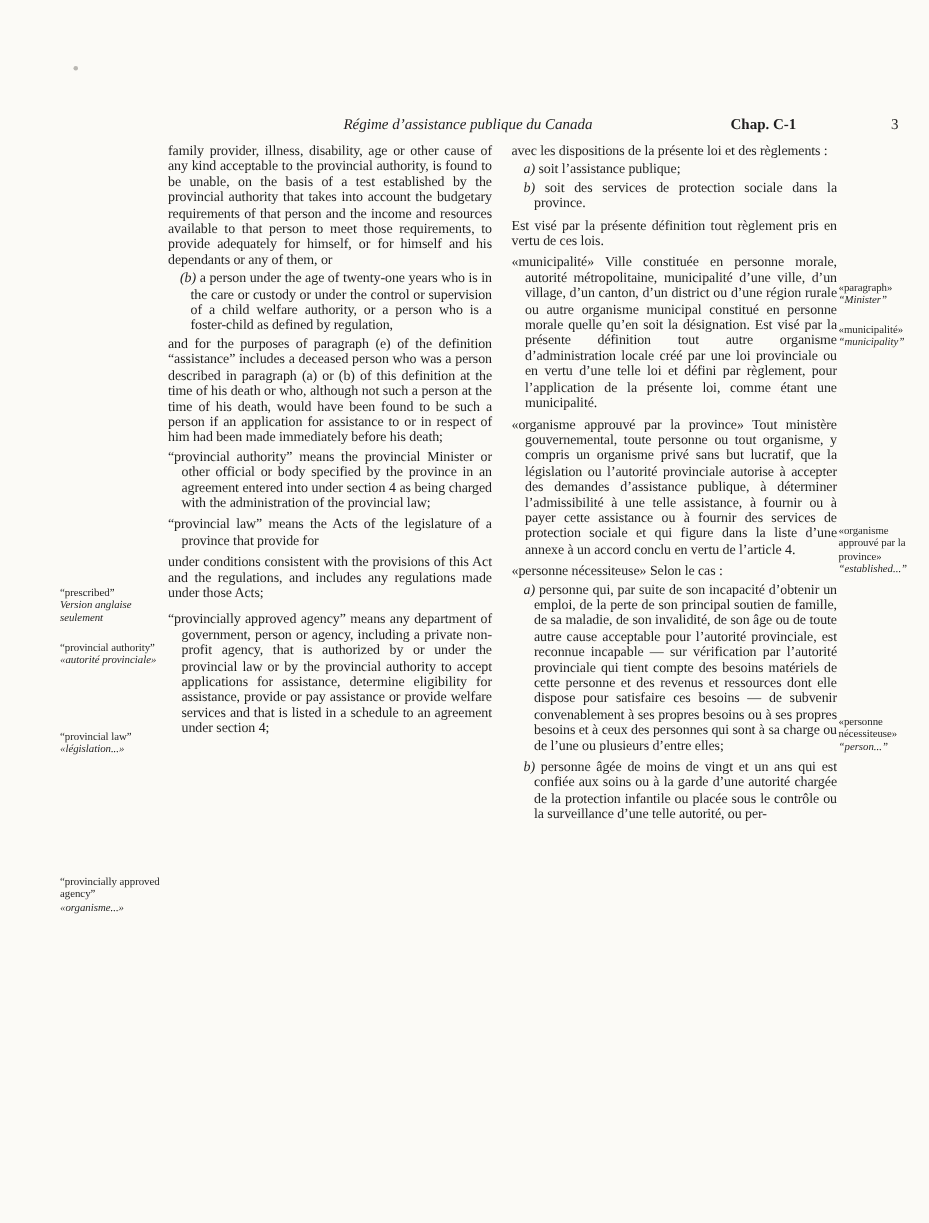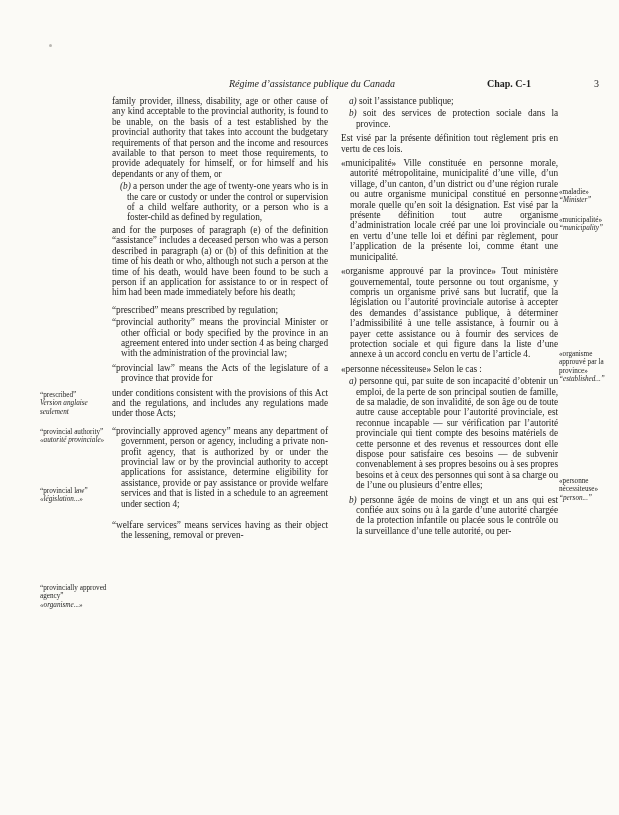--- a/index.html
+++ b/index.html
@@ -81,28 +81,27 @@
   <div class="scan-dot"></div>
 
   <div class="running-title">Régime d’assistance publique du Canada</div>
   <div class="chapter-label">Chap. C-1</div>
   <div class="page-number">3</div>
 
   <div class="col col-left" id="col-left">
       <p class="para cont">family provider, illness, disability, age or other cause of any kind acceptable to the provincial authority, is found to be unable, on the basis of a test established by the provincial authority that takes into account the budgetary requirements of that person and the income and resources available to that person to meet those requirements, to provide adequately for himself, or for himself and his dependants or any of them, or</p>
       <p class="para sub"><span class="marker">(b) </span>a person under the age of twenty-one years who is in the care or custody or under the control or supervision of a child welfare authority, or a person who is a foster-child as defined by regulation,</p>
       <p class="para flush">and for the purposes of paragraph (e) of the definition “assistance” includes a deceased person who was a person described in paragraph (a) or (b) of this definition at the time of his death or who, although not such a person at the time of his death, would have been found to be such a person if an application for assistance to or in respect of him had been made immediately before his death;</p>
-      <p class="para def gap-sm">“prescribed” means prescribed by regulation;</p>
       <p class="para def gap-lg">“provincial authority” means the provincial Minister or other official or body specified by the province in an agreement entered into under section 4 as being charged with the administration of the provincial law;</p>
       <p class="para def gap-xs">“provincial law” means the Acts of the legislature of a province that provide for</p>
       <p class="para flush gap-xs">under conditions consistent with the provisions of this Act and the regulations, and includes any regulations made under those Acts;</p>
       <p class="para def gap-sm">“provincially approved agency” means any department of government, person or agency, including a private non-profit agency, that is authorized by or under the provincial law or by the provincial authority to accept applications for assistance, determine eligibility for assistance, provide or pay assistance or provide welfare services and that is listed in a schedule to an agreement under section 4;</p>
-      <p class="para def gap-md">“welfare services” means services having as their object the lessening, removal or preven-</p>
     </div>
   <div class="col col-right" id="col-right">
+      <p class="para cont">avec les dispositions de la présente loi et des règlements :</p>
       <p class="para sub"><span class="marker">a) </span>soit l’assistance publique;</p>
       <p class="para sub"><span class="marker">b) </span>soit des services de protection sociale dans la province.</p>
       <p class="para flush gap-xs">Est visé par la présente définition tout règlement pris en vertu de ces lois.</p>
       <p class="para def gap-xs">«municipalité» Ville constituée en personne morale, autorité métropolitaine, municipalité d’une ville, d’un village, d’un canton, d’un district ou d’une région rurale ou autre organisme municipal constitué en personne morale quelle qu’en soit la désignation. Est visé par la présente définition tout autre organisme d’administration locale créé par une loi provinciale ou en vertu d’une telle loi et défini par règlement, pour l’application de la présente loi, comme étant une municipalité.</p>
       <p class="para def gap-xs">«organisme approuvé par la province» Tout ministère gouvernemental, toute personne ou tout organisme, y compris un organisme privé sans but lucratif, que la législation ou l’autorité provinciale autorise à accepter des demandes d’assistance publique, à déterminer l’admissibilité à une telle assistance, à fournir ou à payer cette assistance ou à fournir des services de protection sociale et qui figure dans la liste d’une annexe à un accord conclu en vertu de l’article 4.</p>
       <p class="para def gap-xs">«personne nécessiteuse» Selon le cas :</p>
       <p class="para sub"><span class="marker">a) </span>personne qui, par suite de son incapacité d’obtenir un emploi, de la perte de son principal soutien de famille, de sa maladie, de son invalidité, de son âge ou de toute autre cause acceptable pour l’autorité provinciale, est reconnue incapable — sur vérification par l’autorité provinciale qui tient compte des besoins matériels de cette personne et des revenus et ressources dont elle dispose pour satisfaire ces besoins — de subvenir convenablement à ses propres besoins ou à ses propres besoins et à ceux des personnes qui sont à sa charge ou de l’une ou plusieurs d’entre elles;</p>
       <p class="para sub gap-xs"><span class="marker">b) </span>personne âgée de moins de vingt et un ans qui est confiée aux soins ou à la garde d’une autorité chargée de la protection infantile ou placée sous le contrôle ou la surveillance d’une telle autorité, ou per-</p>
     </div>
 
@@ -123,21 +122,21 @@
         <div class="term">“provincially approved agency”</div>
         <div class="equiv">«organisme...»</div>
       </div>
       <div class="note" style="top: 698px; left: 40px; width: 74px;">
         <div class="term">“welfare services”</div>
         <div class="equiv">«services de protection sociale»</div>
       </div>
     </div>
   <div id="notes-right">
       <div class="note" style="top: 188px; left: 559px; width: 57px;">
-        <div class="term">«maladie»</div>
+        <div class="term">«paragraph»</div>
         <div class="equiv">“Minister”</div>
       </div>
       <div class="note" style="top: 216px; left: 559px; width: 57px;">
         <div class="term">«municipalité»</div>
         <div class="equiv">“municipality”</div>
       </div>
       <div class="note" style="top: 350px; left: 559px; width: 57px;">
         <div class="term">«organisme approuvé par la province»</div>
         <div class="equiv">“established...”</div>
       </div>

